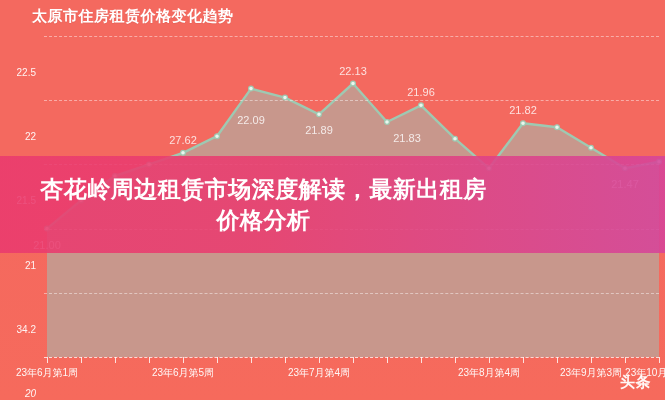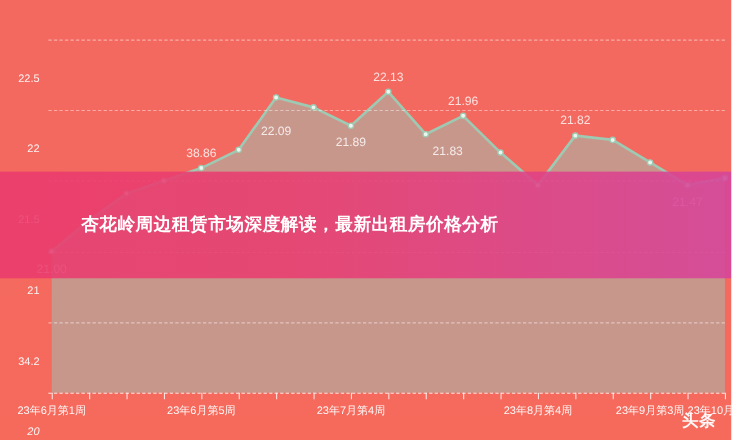--- a/index.html
+++ b/index.html
@@ -91,21 +91,21 @@
   }
   #caption-text {
     position: absolute;
     left: 0; top: 156px;
     width: 527px; height: 97px;
     display: flex;
     align-items: center;
     justify-content: center;
     text-align: center;
     padding: 0 34px;
-    font-size: 16px;
+    font-size: 23px;
     font-weight: 700;
     line-height: 1.32;
     color: #ffffff;
     letter-spacing: 0.5px;
   }
 
   
   #watermark {
     position: absolute;
     right: 14px; bottom: 8px;
@@ -117,20 +117,21 @@
     color: rgba(255,255,255,0.95);
     letter-spacing: 0.5px;
   }
   #watermark .wm-at { font-weight: 700; }
 </style>
 </head>
 <body>
 
 <div id="stage">
 
+  <div class="chart-title">太原市住房租赁价格变化趋势</div>
 
   <div id="plot">
     <svg id="svg-layer" width="665" height="400" style="position:absolute;left:0;top:0;">
         <path d="M47.0,228.6 L81.0,200.4 L115.0,176.0 L149.0,164.4 L183.0,152.8 L217.0,136.2 L251.0,88.6 L285.0,97.6 L319.0,114.3 L353.0,83.5 L387.0,122.0 L421.0,105.3 L455.0,138.7 L489.0,168.3 L523.0,123.3 L557.0,127.2 L591.0,147.7 L625.0,168.3 L659.0,161.8 L659.0,357 L47.0,357 Z" fill="#c59a8e" fill-opacity="0.95"></path>
         <path d="M47.0,228.6 L81.0,200.4 L115.0,176.0 L149.0,164.4 L183.0,152.8 L217.0,136.2 L251.0,88.6 L285.0,97.6 L319.0,114.3 L353.0,83.5 L387.0,122.0 L421.0,105.3 L455.0,138.7 L489.0,168.3 L523.0,123.3 L557.0,127.2 L591.0,147.7 L625.0,168.3 L659.0,161.8" fill="none" stroke="#9ec9b2" stroke-width="2.4" stroke-linejoin="round" stroke-linecap="round"></path>
         <circle cx="47.0" cy="228.6" r="2.4" fill="#eaf6ee" stroke="#9ec9b2" stroke-width="1.2"></circle>
         <circle cx="81.0" cy="200.4" r="2.4" fill="#eaf6ee" stroke="#9ec9b2" stroke-width="1.2"></circle>
         <circle cx="115.0" cy="176.0" r="2.4" fill="#eaf6ee" stroke="#9ec9b2" stroke-width="1.2"></circle>
         <circle cx="149.0" cy="164.4" r="2.4" fill="#eaf6ee" stroke="#9ec9b2" stroke-width="1.2"></circle>
         <circle cx="183.0" cy="152.8" r="2.4" fill="#eaf6ee" stroke="#9ec9b2" stroke-width="1.2"></circle>
@@ -188,21 +189,21 @@
         <div class="xtick" style="left: 659px;"></div>
         <div class="xlabel" style="left: 47px;">23年6月第1周</div>
         <div class="xlabel" style="left: 183px;">23年6月第5周</div>
         <div class="xlabel" style="left: 319px;">23年7月第4周</div>
         <div class="xlabel" style="left: 489px;">23年8月第4周</div>
         <div class="xlabel" style="left: 591px;">23年9月第3周</div>
         <div class="xlabel" style="left: 659px;">23年10月第1周</div>
       </div>
     <div id="dlabel-layer">
         <div class="dlabel" style="left: 47px; top: 250.6px;">21.00</div>
-        <div class="dlabel" style="left: 183px; top: 145.844px;">38.86</div>
+        <div class="dlabel" style="left: 183px; top: 145.844px;">27.62</div>
         <div class="dlabel" style="left: 251px; top: 81.644px; margin-top: 44px;">22.09</div>
         <div class="dlabel" style="left: 319px; top: 136.324px;">21.89</div>
         <div class="dlabel" style="left: 353px; top: 76.508px;">22.13</div>
         <div class="dlabel" style="left: 407px; top: 144.028px;">21.83</div>
         <div class="dlabel" style="left: 421px; top: 98.336px;">21.96</div>
         <div class="dlabel" style="left: 523px; top: 116.312px;">21.82</div>
         <div class="dlabel" style="left: 625px; top: 190.252px;">21.47</div>
       </div>
   </div>
 

